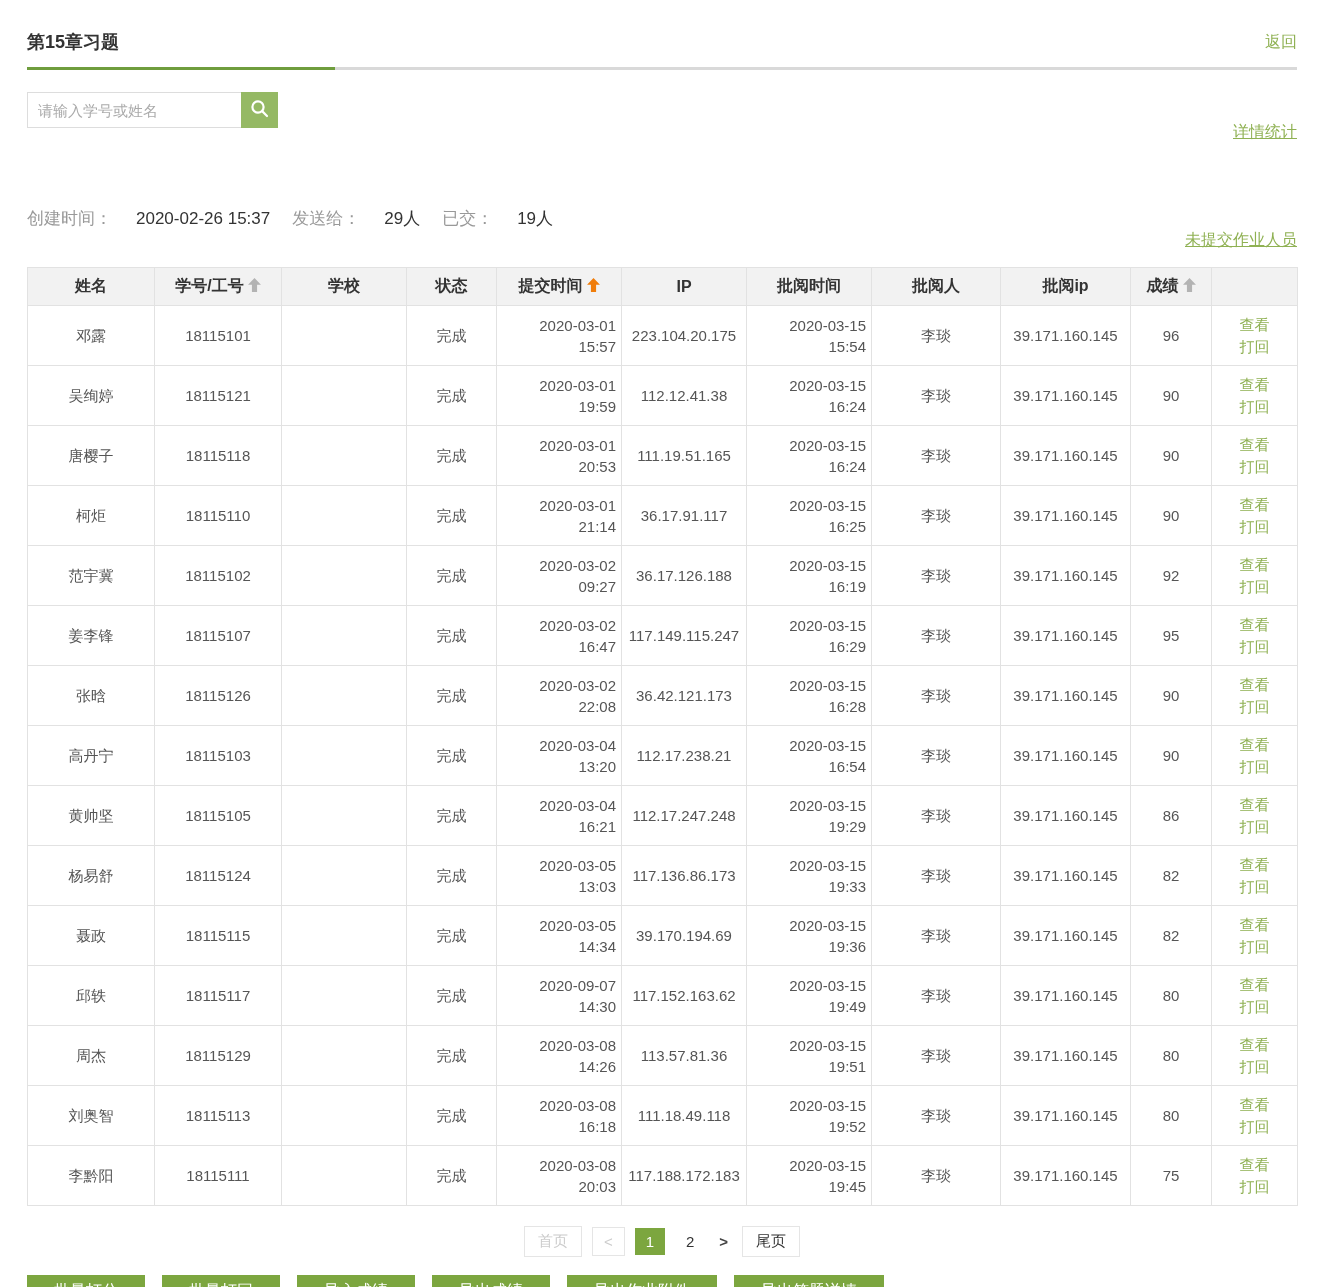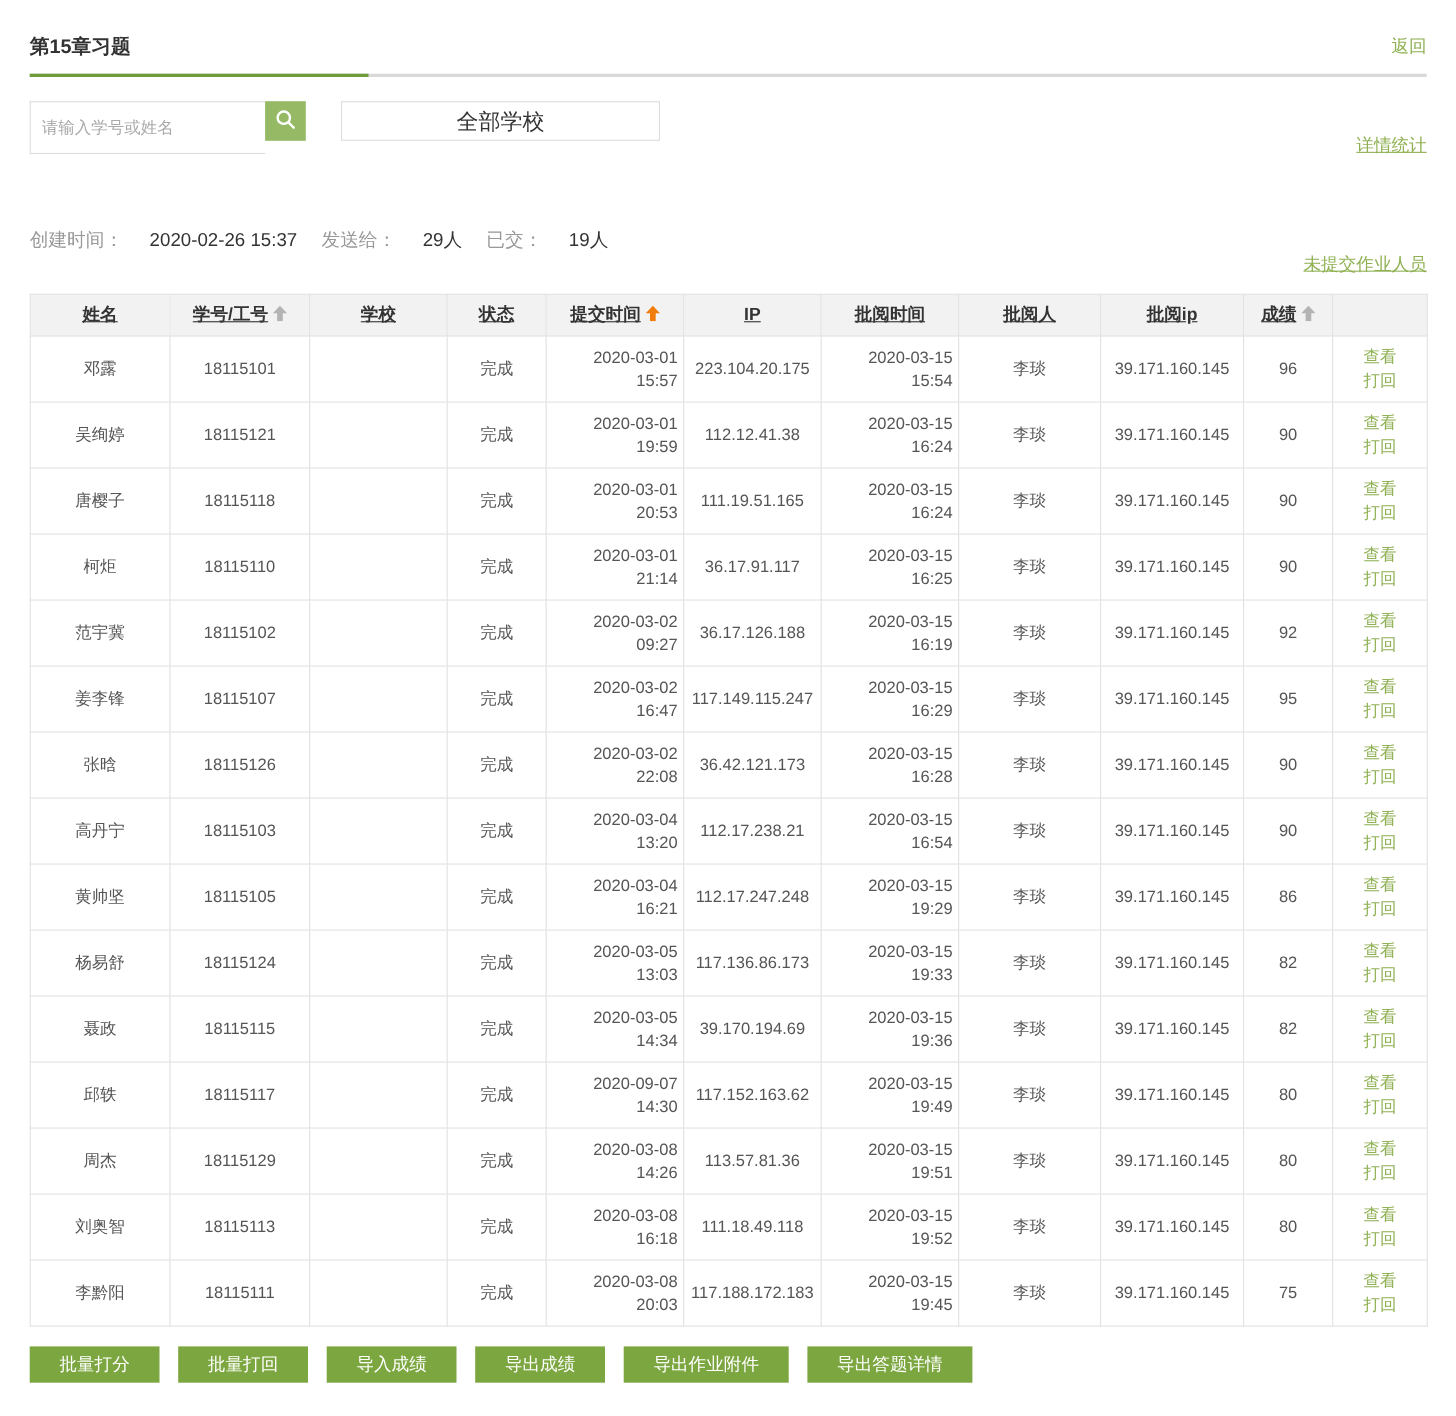--- a/index.html
+++ b/index.html
@@ -15,31 +15,31 @@
   *{box-sizing:border-box;}
   body{margin:0;background:#fff;width:1324px;font-family:"Liberation Sans","DejaVu Sans",sans-serif;color:#333;}
   .page{padding:0 27px 20px 27px;}
   .topbar{display:flex;justify-content:space-between;align-items:center;padding-top:30px;gap:20px;}
   .page-title{font-size:18px;font-weight:bold;margin:0;color:#333;}
   .back-link{color:var(--link-green);font-size:16px;cursor:pointer;text-decoration:none;}
   .title-divider{margin-top:13px;height:3px;background:#d9d9d9;position:relative;}
   .green-seg{position:absolute;left:0;top:0;height:3px;width:308px;background:var(--divider-green);}
   .filter-row{margin-top:22px;display:flex;align-items:center;height:36px;}
   .search-box{display:flex;height:36px;}
-  .search-input{width:214px;height:48px;border:1px solid #ddd;border-right:none;padding:0 10px;font-size:15px;color:#333;outline:none;font-family:inherit;}
+  .search-input{width:214px;height:36px;border:1px solid #ddd;border-right:none;padding:0 10px;font-size:15px;color:#333;outline:none;font-family:inherit;}
   .search-input::placeholder{color:#aaa;}
   .search-btn{width:37px;height:36px;background:var(--search-green);border:none;display:flex;align-items:center;justify-content:center;cursor:pointer;padding:0;}
   .school-select{margin-left:32px;width:290px;height:36px;border:1px solid #ddd;display:flex;align-items:center;justify-content:center;font-size:20px;color:#333;cursor:pointer;}
   .right-link{margin-left:auto;color:var(--link-green);font-size:16px;text-decoration:underline;cursor:pointer;margin-top:44px;}
   .info-row{margin-top:58px;display:flex;align-items:center;font-size:17px;}
   .info-row .lbl{color:#999;}
   .info-row .val{color:#333;margin-right:22px;margin-left:24px;}
   table{border-collapse:collapse;table-layout:fixed;width:1270px;margin-top:16px;}
   th,td{border:1px solid var(--border-grey);text-align:center;overflow:hidden;}
-  th{background:var(--header-bg);height:38px;font-size:16px;color:#333;font-weight:bold;padding:0 2px;text-decoration:underline;}
+  th{background:var(--header-bg);height:38px;font-size:16px;color:#333;font-weight:bold;padding:0 2px;}
   td{height:60px;font-size:15px;color:#555;padding:0 5px;word-break:break-all;line-height:21px;}
   .sort-arrow{display:inline-block;vertical-align:-1px;margin-left:4px;}
   .sort-arrow svg{display:block;}
   .two-line div{line-height:21px;text-align:right;}
   .action-link{display:block;color:var(--link-green);cursor:pointer;line-height:22px;text-decoration:none;}
   .pagination{margin-top:20px;display:flex;justify-content:center;align-items:center;gap:10px;font-size:15px;}
   .pg-btn{border:1px solid #e5e5e5;padding:5px 13px;color:#333;cursor:pointer;}
   .pg-btn.disabled{color:#ccc;cursor:default;}
   .pg-box{border:1px solid #e5e5e5;padding:5px 11px;color:#ccc;cursor:default;}
   .pg-num{padding:5px 11px;color:#333;cursor:pointer;}
@@ -67,21 +67,20 @@
       <input class="search-input" type="text" placeholder="请输入学号或姓名" style="">
       <button class="search-btn">
         <span>
           <svg width="19" height="19" viewBox="0 0 19 19">
             <circle cx="8" cy="8" r="5.6" fill="none" stroke="#ffffff" stroke-width="2.2"></circle>
             <line x1="12.4" y1="12.4" x2="17" y2="17" stroke="#ffffff" stroke-width="2.2" stroke-linecap="round"></line>
           </svg>
         </span>
       </button>
     </div>
-    <div class="school-select">全部学校</div>
     <a class="right-link">详情统计</a>
   </div>
 
   <div class="info-row">
     <span class="lbl">创建时间：</span>
     <span class="val">2020-02-26 15:37</span>
     <span class="lbl">发送给：</span>
     <span class="val">29人</span>
     <span class="lbl">已交：</span>
     <span class="val">19人</span>
@@ -450,20 +449,28 @@
           <td>39.171.160.145</td>
           <td>75</td>
           <td>
             <a class="action-link">查看</a>
             <a class="action-link">打回</a>
           </td>
         </tr>
       </tbody>
   </table>
 
+  <div class="pagination">
+    <span class="pg-btn disabled">首页</span>
+    <span class="pg-box">&lt;</span>
+    <span class="pg-num active">1</span>
+    <span class="pg-num">2</span>
+    <span class="pg-arrow">&gt;</span>
+    <span class="pg-btn">尾页</span>
+  </div>
 
   <div class="bottom-actions" id="bottom-actions">
       <button class="action-btn">批量打分</button>
       <button class="action-btn">批量打回</button>
       <button class="action-btn">导入成绩</button>
       <button class="action-btn">导出成绩</button>
       <button class="action-btn">导出作业附件</button>
       <button class="action-btn">导出答题详情</button>
     </div>
 

